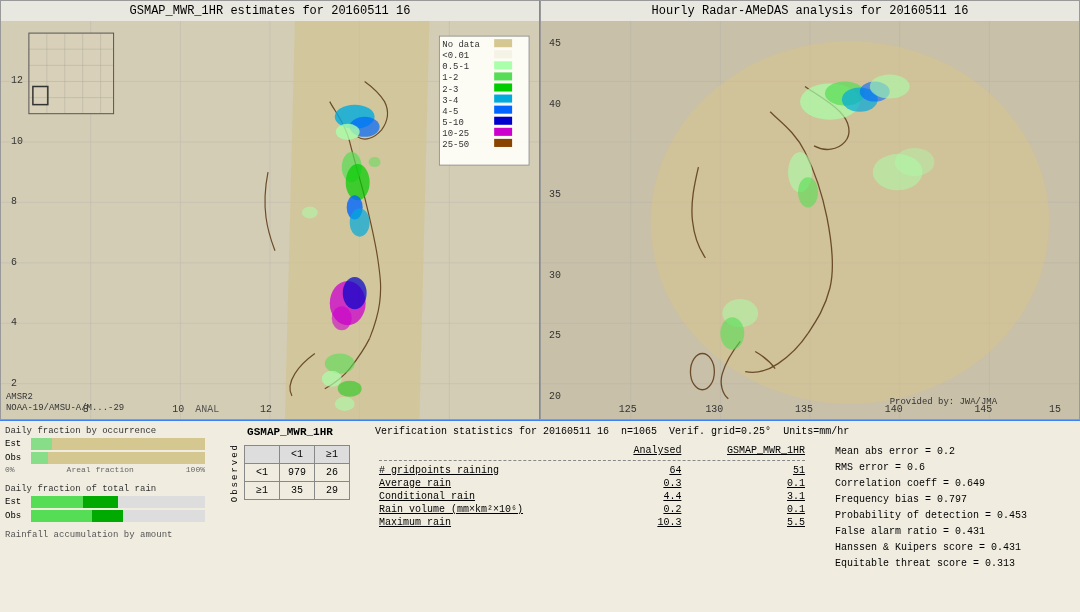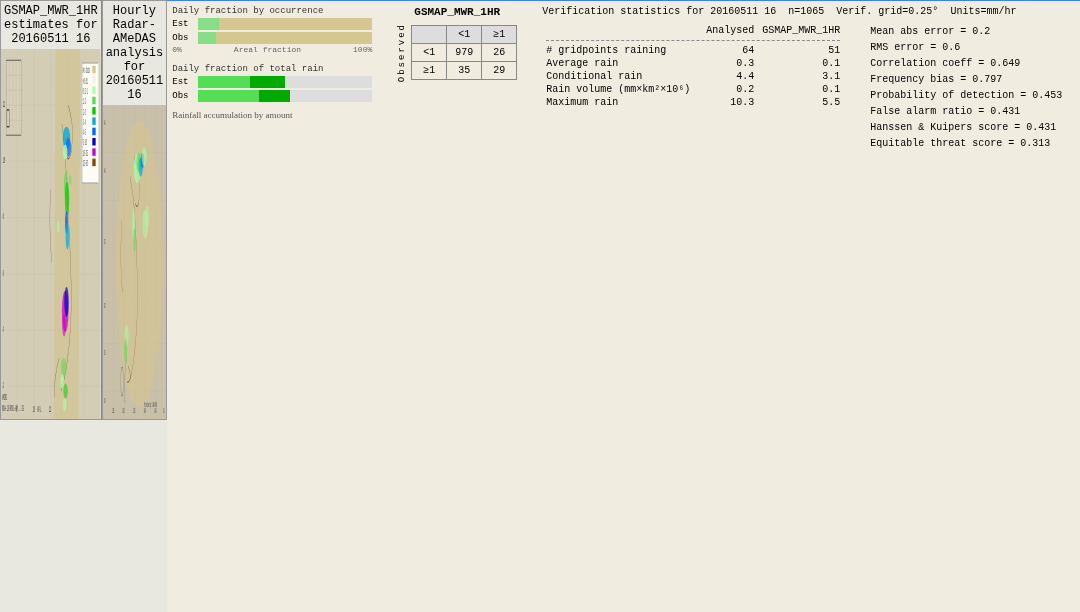--- a/index.html
+++ b/index.html
@@ -8,21 +8,21 @@
       height: 612px;
       background: #f5f5f0;
       font-family: 'Courier New', monospace;
       font-size: 11px;
       overflow: hidden;
     }
     .main-container {
       width: 1080px;
       height: 612px;
       display: flex;
-      flex-direction: row;
+      flex-direction: column;
       background: #e8e8e0;
     }
     .top-section {
       display: flex;
       height: 420px;
       background: #ddd;
     }
     .map-panel {
       flex: 1;
       background: #f0ede0;
@@ -160,20 +160,21 @@
     }
     .stats-right {
       width: 240px;
       margin-left: 16px;
     }
     .stats-table {
       border-collapse: collapse;
       font-size: 10px;
       font-family: 'Courier New', monospace;
       width: 100%;
+      text-decoration: underline;
     }
     .stats-table td {
       padding: 1px 4px;
     }
     .stats-table .col-label {
       min-width: 160px;
     }
     .stats-table .col-val {
       text-align: right;
       min-width: 40px;
@@ -425,21 +426,21 @@
           <div class="bar-row">
             <div class="bar-label">Obs</div>
             <div class="bar-container">
               <div class="bar-fill" style="background:#55dd55; width:35%; left:0;"></div>
               <div class="bar-fill" style="background:#00aa00; width:18%; left:35%;"></div>
             </div>
           </div>
         </div>
       </div>
 
-      <div style="margin-top:4px; font-size:9px; color:#555;font-family:Liberation Serif, serif;">Rainfall accumulation by amount</div>
+      <div style="margin-top:4px; font-size:9px; color:#555;">Rainfall accumulation by amount</div>
     </div>
 
     <div class="matrix-area">
       <div class="matrix-title">GSMAP_MWR_1HR</div>
       <div class="matrix-wrapper">
         <div class="obs-label-block">
           <span style="writing-mode:vertical-lr;transform:rotate(180deg);font-size:9px;font-family:'Courier New',monospace;letter-spacing:2px;">Observed</span>
         </div>
         <div>
           <table class="matrix-table">

